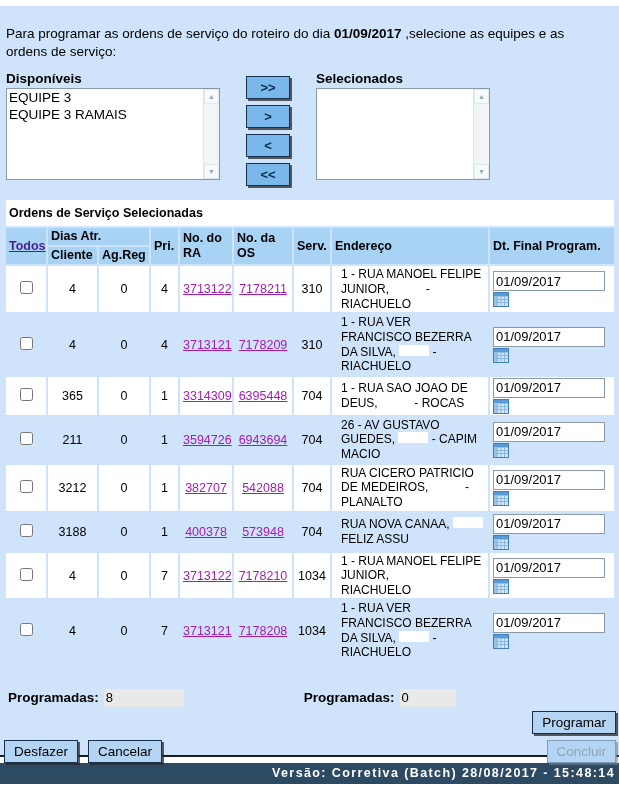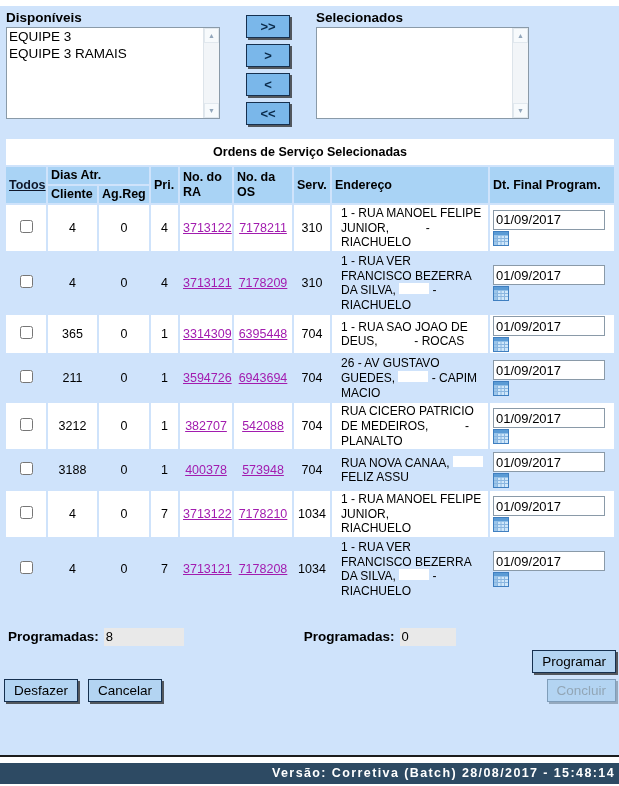--- a/index.html
+++ b/index.html
@@ -50,47 +50,47 @@
   .vscroll{
     position:absolute;top:0;right:0;bottom:0;width:16px;
     background:#f2f5f8;border-left:1px solid #dde4ea;
     display:flex;flex-direction:column;justify-content:space-between;
   }
   .vscroll .arrow{
     height:15px;display:flex;align-items:center;justify-content:center;
     font-size:7px;color:#93a7bb;background:#f7fafc;border:1px solid #e1e8ee;
   }
   .col-available{width:214px;}
-  .col-selected{width:213px;}
+  .col-selected{width:174px;}
   .transfer-col{
     width:96px;display:flex;flex-direction:column;align-items:center;
     gap:6px;padding-top:5px;
   }
   .transfer-btn{
     width:44px;height:23px;background:var(--button-blue);
     border:1px solid #16304f;box-shadow:2px 2px 0 rgba(40,40,40,.75);
     color:#0a2a4a;font-weight:bold;font-size:13px;line-height:1;
     font-family:"Liberation Sans", sans-serif;cursor:pointer;padding:0;
   }
   
   .os-table{
     border-collapse:separate;border-spacing:2px;
     margin-top:12px;width:592px;table-layout:fixed;
   }
   .os-table td,.os-table th{padding:1px 3px;font-size:12.5px;vertical-align:middle;}
   .table-title{
-    background:var(--accent-blue);font-weight:bold;text-align:center;
+    background:var(--accent-blue);font-weight:bold;text-align:left;
     font-size:13px;height:26px;padding:1px 0;
   }
   .os-table th{background:var(--accent-blue);text-align:left;font-weight:bold;line-height:1.2;}
   .os-table td{background:#fff;}
   .os-table tr.alt td{background:var(--panel-bg);}
   .os-table td.center{text-align:center;}
   .os-table td.end{font-size:12px;line-height:1.22;padding-left:9px;}
-  a.todos-link{color:#0f172a;text-decoration:underline;cursor:pointer;}
+  a.todos-link{color:#4c1d95;text-decoration:underline;cursor:pointer;}
   a.num-link{color:#a21caf;cursor:pointer;margin-top:20px;}
   .gap{display:inline-block;min-width:30px;height:11px;background:#fff;vertical-align:baseline;}
   .date-cell{padding:2px 2px 1px 3px;}
   .date-input{
     width:112px;height:20px;border:1px solid #8a9aa8;background:#fff;
     font-family:"Liberation Sans", sans-serif;font-size:13px;padding:0 2px;display:block;
   }
   .cal{width:16px;height:15px;margin-top:1px;cursor:pointer;line-height:0;}
   input[type=checkbox]{width:13px;height:13px;margin:0;}
   
@@ -136,20 +136,23 @@
 <div class="top-strip"></div>
 
 <div class="page-wrap">
   <div class="left-frame"></div>
   <div class="left-gap"></div>
   <div class="left-line"></div>
 
   <div class="panel">
 
 
+    <div class="instruction">
+      <span>Para programar as ordens de serviço do roteiro do dia </span><b>01/09/2017</b><span> ,selecione as equipes e as ordens de serviço:</span>
+    </div>
 
     <div class="dual-list">
       <div class="list-col col-available">
         <div class="list-label">Disponíveis</div>
         <div class="listbox">
           <div class="items">
               <div class="lb-item">EQUIPE 3</div>
               <div class="lb-item">EQUIPE 3 RAMAIS</div>
             </div>
           <div class="vscroll">

